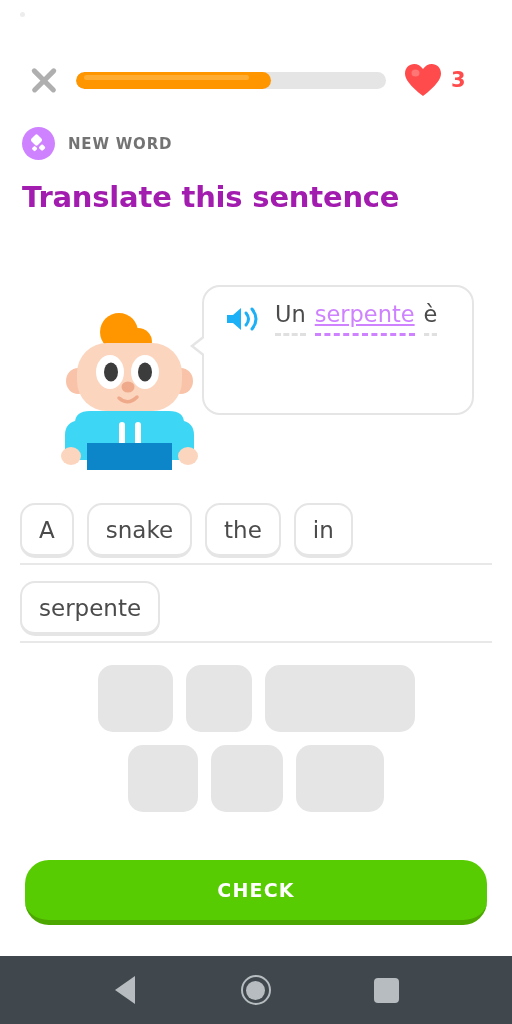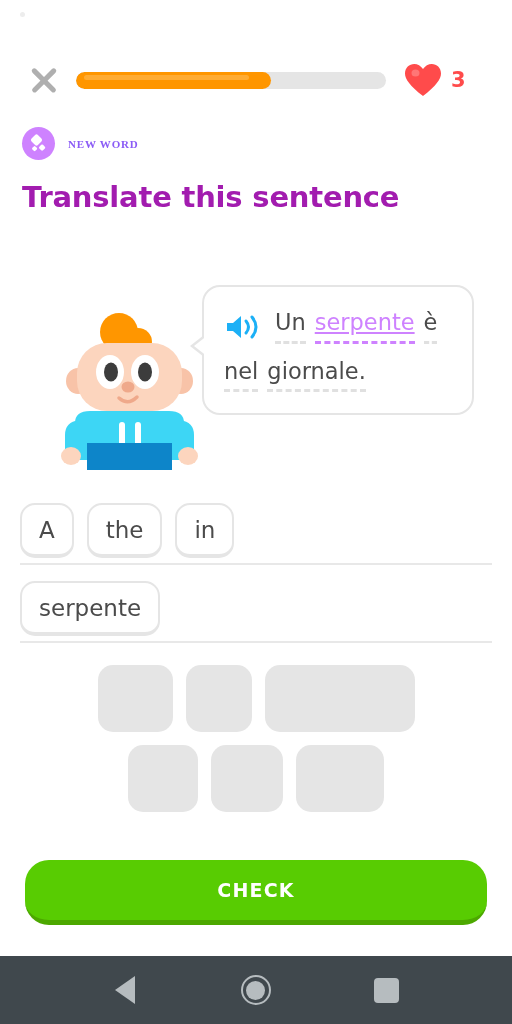--- a/index.html
+++ b/index.html
@@ -105,25 +105,24 @@
   }
   .badge-circle {
     width: 33px; height: 33px;
     border-radius: 50%;
     background: #CE82FF;
     position: relative;
     flex: 0 0 auto;
   }
   .badge-label {
     margin-left: 13px;
-    font-size: 11px;
+    font-size: 15px;
     font-weight: bold;
-    color: #8b5cf6;
+    color: #737373;
     letter-spacing: 0.8px;
-    font-family: Liberation Serif, serif;
   }
 
   
   .exercise-title {
     position: absolute;
     left: 22px; top: 180px;
     font-size: 29px;
     font-weight: bold;
     color: #a21caf;
     letter-spacing: -0.2px;
@@ -143,21 +142,21 @@
   }
 
   .speech-bubble {
     position: absolute;
     left: 202px; top: 10px;
     width: 272px;
     min-height: 130px;
     border: 2.5px solid #E5E5E5;
     border-radius: 18px;
     background: #FFFFFF;
-    padding: 24px 18px 20px 20px;
+    padding: 16px 18px 20px 20px;
   }
   .speech-bubble::before {
     content: "";
     position: absolute;
     left: -14px; top: 48px;
     width: 0; height: 0;
     border-top: 11px solid transparent;
     border-bottom: 11px solid transparent;
     border-right: 14px solid #E5E5E5;
   }
@@ -395,32 +394,29 @@
         <svg class="speaker-icon" viewBox="0 0 40 28">
           <path d="M3 10 L9 10 L17 3 L17 25 L9 18 L3 18 Z" fill="#1CB0F6"></path>
           <path d="M22 8 Q27 14 22 20" stroke="#1CB0F6" stroke-width="3" fill="none" stroke-linecap="round"></path>
           <path d="M28 4 Q36 14 28 24" stroke="#1CB0F6" stroke-width="3" fill="none" stroke-linecap="round"></path>
         </svg>
         <span class="token">Un</span>
         <span class="token highlight">serpente</span>
         <span class="token">è</span>
       </div>
 
-      <div class="bubble-line">
-        <span class="token">nel</span>
-        <span class="token">giornale.</span>
-      </div>
 
     </div>
   </div>
 
   <div class="answer-area">
 
     <div class="answer-row">
       <div class="word-tile">A</div>
+      <div class="word-tile">snake</div>
       <div class="word-tile">the</div>
       <div class="word-tile">in</div>
     </div>
 
     <div class="answer-row">
       <div class="word-tile">serpente</div>
     </div>
 
   </div>
 

